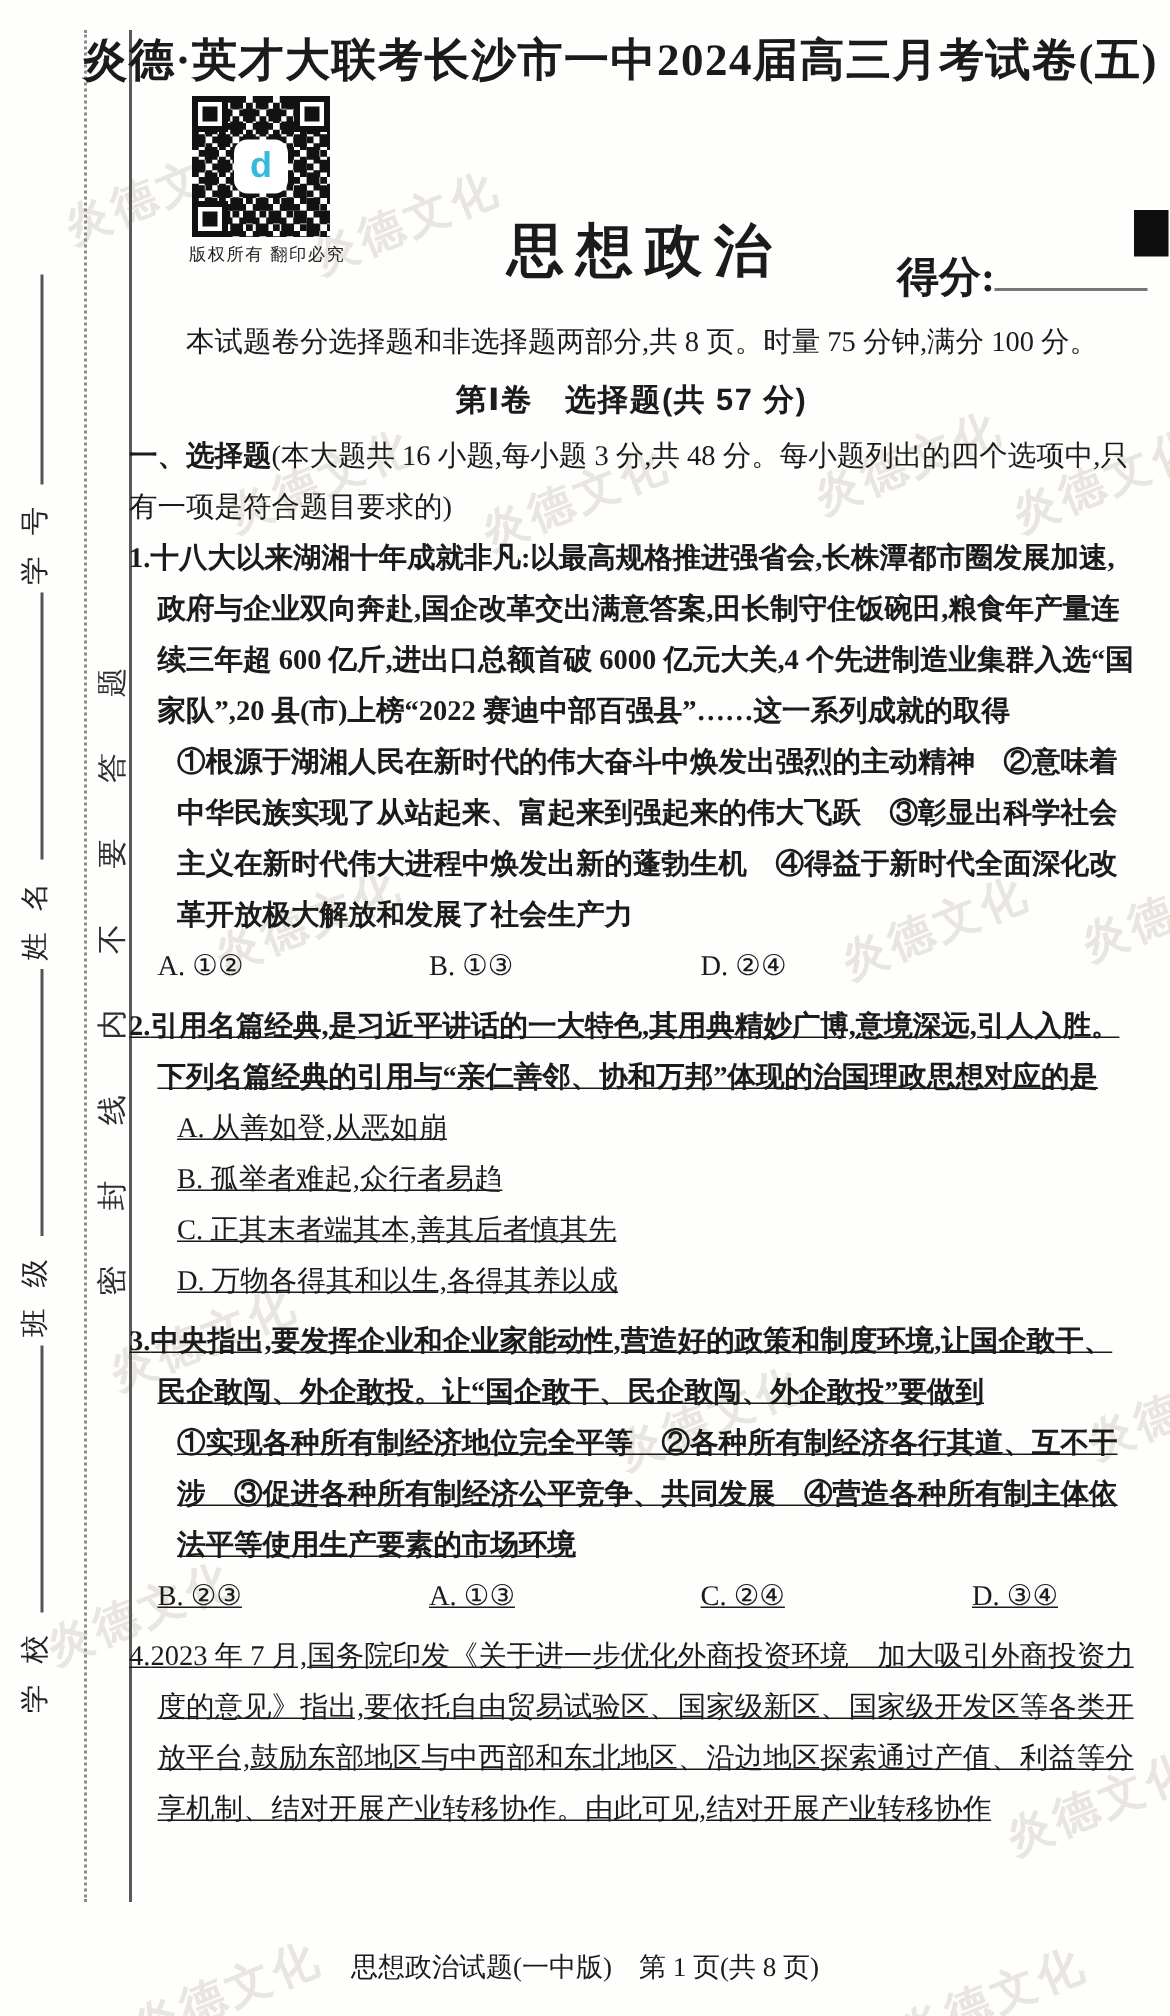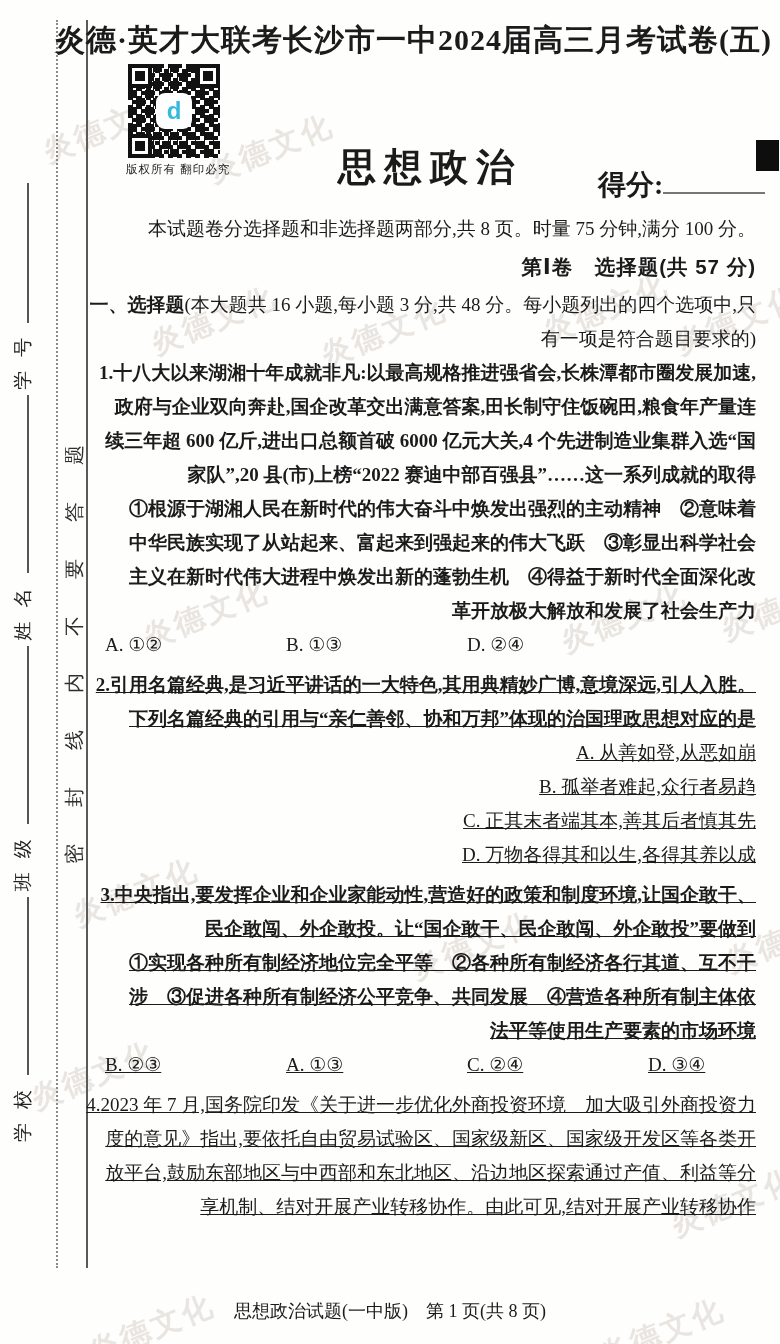--- a/index.html
+++ b/index.html
@@ -60,21 +60,21 @@
     position:absolute;left:90px;right:10px;top:98px;text-align:center;
     font-size:38px;font-weight:bold;letter-spacing:8px;
     font-family:"Liberation Sans","DejaVu Sans",sans-serif;
     margin-top:44px;
   }
   .score{position:absolute;left:598px;top:166px;font-size:28px;font-weight:bold;white-space:nowrap;}
   .score-line{display:inline-block;width:102px;border-bottom:2px solid #777;height:18px;vertical-align:baseline;}
   .corner-mark{position:absolute;right:1px;top:140px;width:23px;height:31px;background:#0e0e0e;}
   
   .content{position:absolute;left:86px;top:212px;width:670px;font-size:19px;line-height:34px;}
-  .content p{margin:0;text-align:right;}
+  .content p{margin:0;}
   .intro{text-indent:2em;}
   .sec-title{
     text-align:center;font-weight:bold;font-size:20.5px;line-height:42px;
     font-family:"Liberation Sans","DejaVu Sans",sans-serif;letter-spacing:1px;
   }
   .part-label{font-weight:bold;}
   .q-stem{padding-left:19px;text-indent:-19px;}
   .q-sub,.q-optline{padding-left:32px;}
   .q-answers{display:flex;padding-left:19px;}
   .q-answers span{width:181px;}

